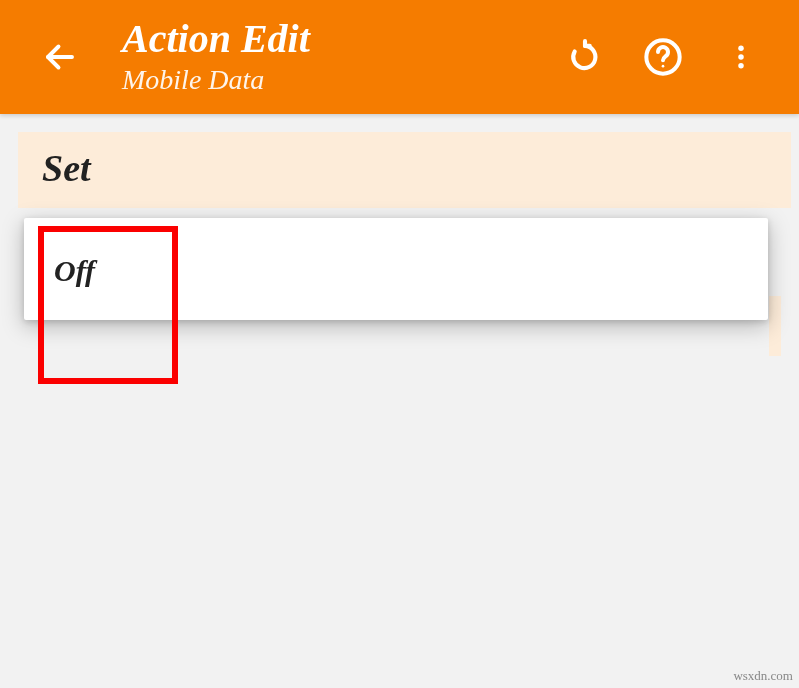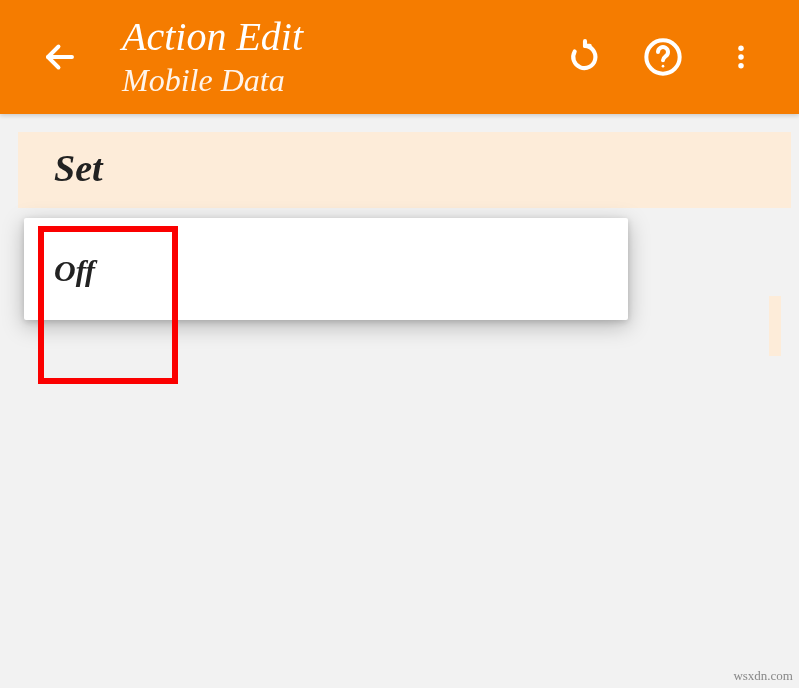--- a/index.html
+++ b/index.html
@@ -31,26 +31,26 @@
     }
     .title-block {
       flex: 1;
       display: flex;
       flex-direction: column;
       justify-content: center;
       color: #fff;
     }
     .title-main {
       font-size: 40px;
-      font-weight: normal;
+      font-weight: bold;
       font-style: italic;
       line-height: 1.05;
     }
     .title-sub {
-      font-size: 32px;
+      font-size: 28px;
       font-style: italic;
       opacity: 0.92;
       margin-top: 4px;
     }
     .actions {
       display: flex;
       align-items: center;
       gap: 34px;
       margin-right: 8px;
     }
@@ -63,33 +63,33 @@
       justify-content: center;
       cursor: pointer;
     }
     .content {
       position: relative;
       padding: 18px 0 0 0;
     }
     .set-header {
       margin: 0 8px 0 18px;
       background: #fdecd9;
-      padding: 14px 20px 18px 36px;
+      padding: 14px 20px 18px 24px;
     }
     .set-header-text {
       font-size: 38px;
       font-weight: bold;
       font-style: italic;
       color: #222;
     }
     .dropdown-panel {
       position: absolute;
       top: 104px;
       left: 24px;
-      width: 604px;
+      width: 744px;
       background: #fff;
       box-shadow: 0 6px 22px rgba(0,0,0,0.25), 0 2px 6px rgba(0,0,0,0.15);
       border-radius: 2px;
       padding: 14px 0 10px 0;
     }
     .option-item {
       padding: 22px 30px;
       font-size: 30px;
       font-weight: bold;
       font-style: italic;

